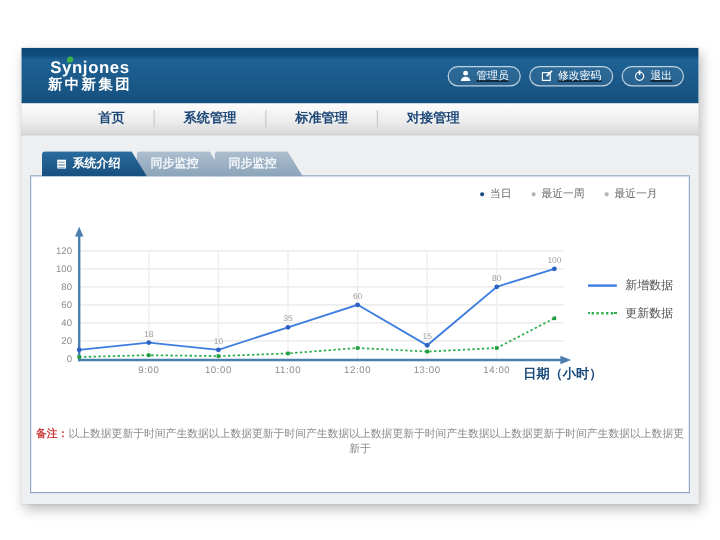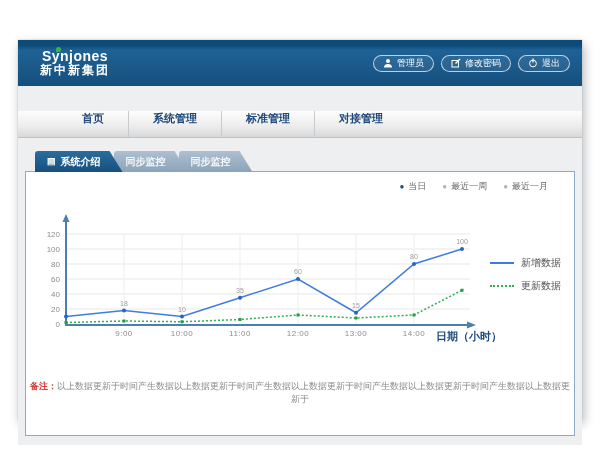--- a/index.html
+++ b/index.html
@@ -10,29 +10,29 @@
 
   
   .header { position:relative; height:46px;
             background:linear-gradient(180deg,#0e4a78 0%,#0e4a78 12%,#1e6295 22%,#1a5888 65%,#14507e 100%);
             display:flex; align-items:center; padding:0 12px; }
   .logo { position:relative; margin-left:10px; color:#fff; line-height:1.05; text-align:center; }
   .logo-main { font-size:14px; font-weight:bold; letter-spacing:.5px; position:relative; }
   .logo-dot { position:absolute; left:16px; top:-2px; width:5px; height:5px; border-radius:50% 50% 50% 0; }
   .logo-sub { font-size:12px; font-weight:bold; letter-spacing:2px; }
   .app-title { color:#fff; font-size:14px; margin-left:20px; letter-spacing:1px; }
-  .hdr-actions { margin-left:auto; display:flex; gap:7px; }
+  .hdr-actions { margin-left:auto; display:flex; gap:7px;text-decoration:underline; }
   .pill { display:flex; align-items:center; gap:4px; height:17px; padding:0 9px;
           border:1px solid rgba(255,255,255,.7); border-radius:9px; background:rgba(255,255,255,.07);
           color:#fff; font-size:9px; cursor:pointer; }
   .pill svg { display:block; }
 
   
   .nav { height:27px; background:linear-gradient(180deg,#fdfdfd 0%,#ececec 60%,#d8d8d8 100%);
-         border-bottom:1px solid #bfc3c7; display:flex; padding-left:40px;margin-top:25px; }
+         border-bottom:1px solid #bfc3c7; display:flex; align-items:center; padding-left:40px; }
   .nav-item { padding:0 24px; font-size:11px; font-weight:bold; color:#1e4878;
               border-right:1px solid #c8cacd; line-height:14px; cursor:pointer; }
   .nav-item:last-child { border-right:none; }
 
   
   .content { position:relative; height:307px; background:#edeff1; padding-top:13px; }
   .tabs { display:flex; padding-left:17px; height:21px; position:relative; z-index:3; }
   .tab { height:21px; line-height:21px; font-size:10px; font-weight:bold; color:#fff;
          padding:0 22px 0 12px; clip-path:polygon(0 0, calc(100% - 13px) 0, 100% 100%, 0 100%);
          border-top-left-radius:3px; cursor:pointer; display:flex; align-items:center; gap:5px; }

